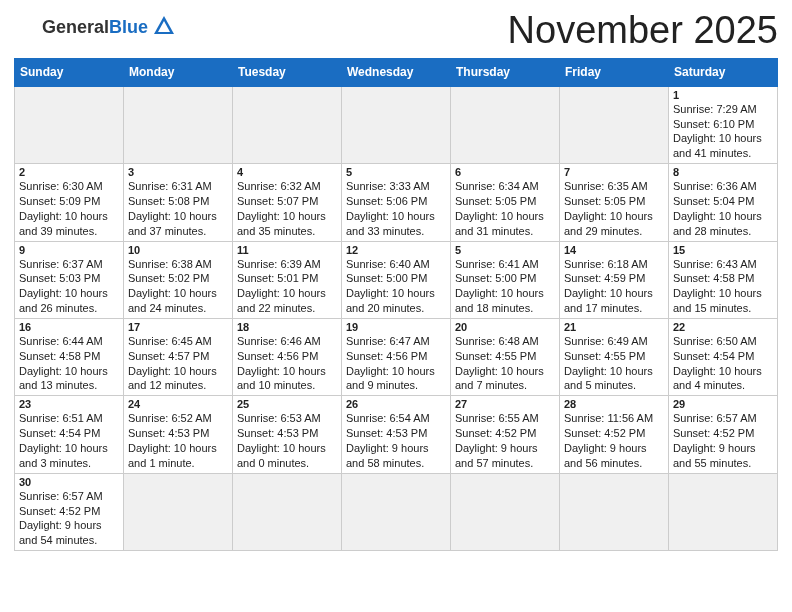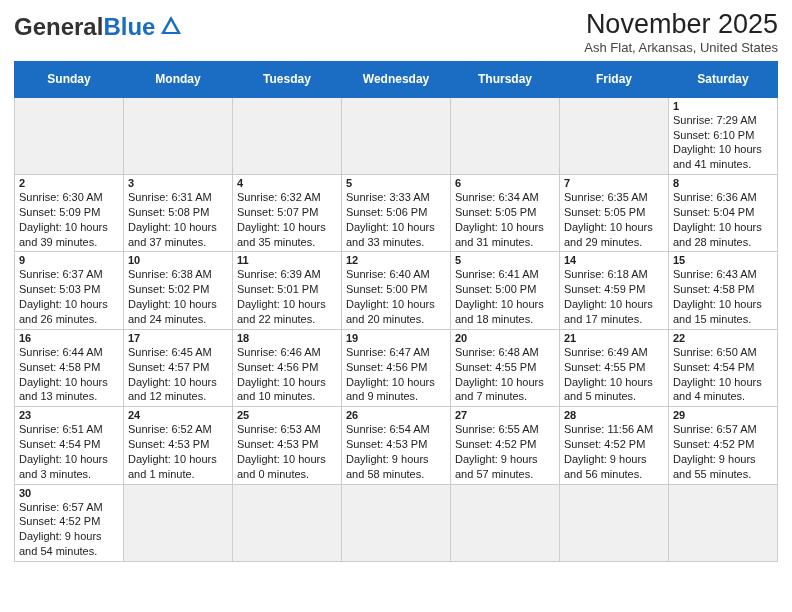--- a/index.html
+++ b/index.html
@@ -21,61 +21,62 @@
       justify-content: space-between;
       align-items: flex-start;
       margin-bottom: 6px;
     }
     .logo {
       display: flex;
       align-items: center;
       margin-top: 4px;
     }
     .logo-text {
-      font-size: 24px;
+      font-size: 18px;
       font-weight: normal;
       color: #333;
       line-height: 1;
+      margin-left: 28px;
     }
     .logo-text span {
       font-weight: bold;
     }
     .logo-icon {
       width: 28px;
       height: 28px;
       margin-left: 2px;
       margin-top: -2px;
     }
     .title-block {
       text-align: right;
     }
     .month-title {
-      font-size: 27px;
+      font-size: 38px;
       font-weight: normal;
       color: #222;
       line-height: 1.1;
     }
     .subtitle {
       font-size: 13px;
       color: #444;
     }
     .calendar {
       width: 100%;
       border-collapse: collapse;
       border: 1px solid #ccc;
     }
     .calendar th {
       background: #1a6dc2;
       color: #fff;
       font-size: 12px;
       font-weight: bold;
-      text-align: center;
+      text-align: left;
       padding: 4px 5px;
       border: 1px solid #1a6dc2;
-      height: 36px;
+      height: 28px;
     }
     .calendar td {
       border: 1px solid #ccc;
       vertical-align: top;
       padding: 2px 4px;
       width: calc(100% / 7);
       height: 72px;
       font-size: 9.5px;
       color: #222;
       background: #fff;
@@ -109,21 +110,20 @@
       <div class="logo-text">
         <span>General</span><span style="color:#1a6dc2;">Blue</span>
       </div>
       <svg class="logo-icon" viewBox="0 0 28 28">
         <polygon points="14,4 24,22 4,22" fill="#1a6dc2"></polygon>
         <polygon points="14,9 20,20 8,20" fill="#fff"></polygon>
       </svg>
     </div>
     <div class="title-block">
       <div class="month-title">November 2025</div>
-      <div class="subtitle">Ash Flat, Arkansas, United States</div>
     </div>
   </div>
 
   <table class="calendar">
     <thead>
       <tr>
         <th>Sunday</th>
         <th>Monday</th>
         <th>Tuesday</th>
         <th>Wednesday</th>

